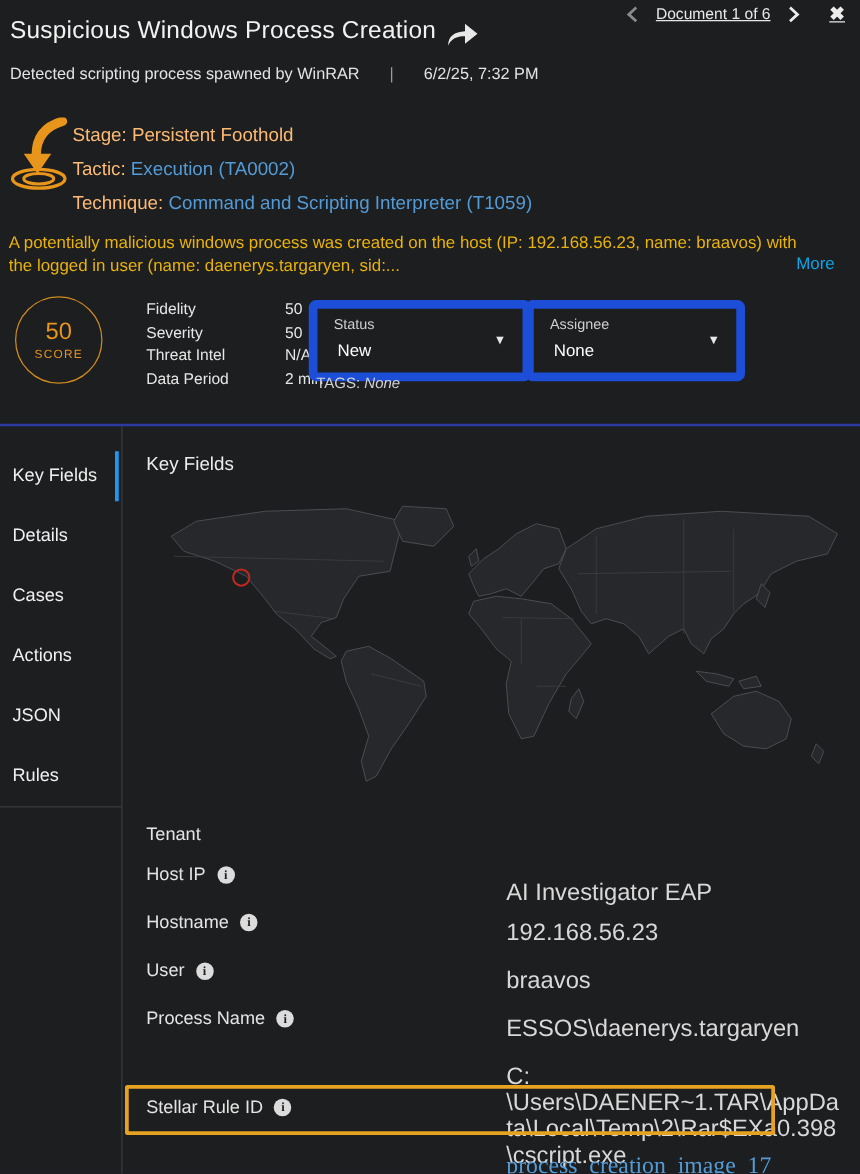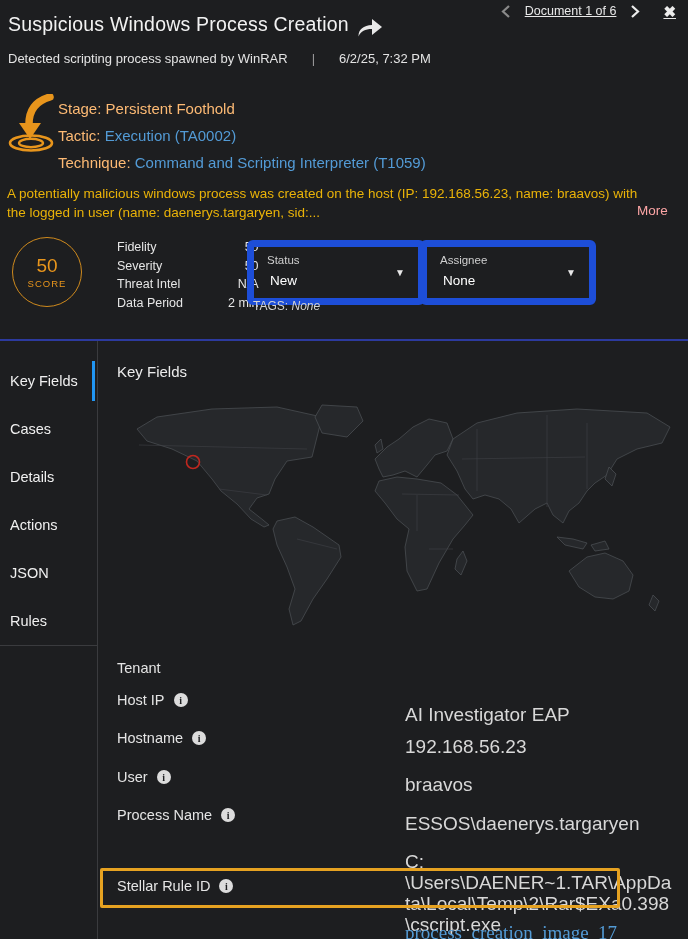--- a/index.html
+++ b/index.html
@@ -18,28 +18,28 @@
   .close-x{font-size:15px;font-weight:bold;color:#ececec;cursor:pointer;margin-left:9px;line-height:15px;}
   .subtitle{position:absolute;left:8px;top:51px;display:flex;align-items:center;gap:24px;font-size:13px;color:#e3e3e3;}
   .subtitle .sep{color:#9a9a9a;}
   
   .stage-icon{position:absolute;left:8px;top:94px;width:48px;height:58px;}
   .kill-chain{position:absolute;left:58px;top:95px;font-size:15px;line-height:27px;}
   .kc-label{color:#fdba74;}
   .kc-link{color:#539bd6;cursor:pointer;}
   
   .desc{position:absolute;left:7px;top:184px;width:640px;font-size:13.5px;line-height:19px;color:#eab308;}
-  .more-link{position:absolute;left:637px;top:203px;font-size:13.5px;color:#fca5a5;cursor:pointer;}
+  .more-link{position:absolute;left:637px;top:203px;font-size:13.5px;color:#0ea5e9;cursor:pointer;}
   
   .score-circle{position:absolute;left:12px;top:237px;width:68px;height:68px;border:1.5px solid #cf8a1d;
     border-radius:50%;display:flex;flex-direction:column;align-items:center;justify-content:center;gap:1px;}
   .score-num{font-size:19px;color:#e8951c;}
   .score-word{font-size:9.5px;letter-spacing:1px;color:#e8951c;}
   .metrics{position:absolute;left:117px;top:238px;font-size:12.5px;line-height:18.7px;color:#e6e6e6;}
-  .metric-row{display:flex;justify-content:space-between;}
+  .metric-row{display:flex;}
   .metric-label{width:111px;}
   .dropdown{position:absolute;height:51px;border:7px solid #1d4ed8;border-radius:6px;cursor:pointer;}
   .dd-status{left:247px;top:240px;width:164px;}
   .dd-assignee{left:420px;top:240px;width:162px;}
   .dd-label{position:absolute;left:13px;top:7px;font-size:11.5px;color:#cfcfcf;}
   .dd-value{position:absolute;left:16px;top:26px;font-size:13.5px;color:#fff;}
   .dd-caret{position:absolute;right:13px;top:20px;font-size:10px;color:#e8e8e8;}
   .tags{position:absolute;left:253px;top:299px;font-size:12px;color:#d3d3d3;}
   .tags .tag-none{font-style:italic;}
   
@@ -159,24 +159,24 @@
 </div>
 
 <div class="blue-divider"></div>
 
 <div class="sidebar">
   <div class="side-list">
     <div class="side-item active">
       <span>Key Fields</span>
     </div>
     <div class="side-item">
+      <span>Details</span>
+    </div>
+    <div class="side-item">
       <span>Cases</span>
-    </div>
-    <div class="side-item">
-      <span>Details</span>
     </div>
     <div class="side-item">
       <span>Actions</span>
     </div>
     <div class="side-item">
       <span>JSON</span>
     </div>
     <div class="side-item">
       <span>Rules</span>
     </div>

